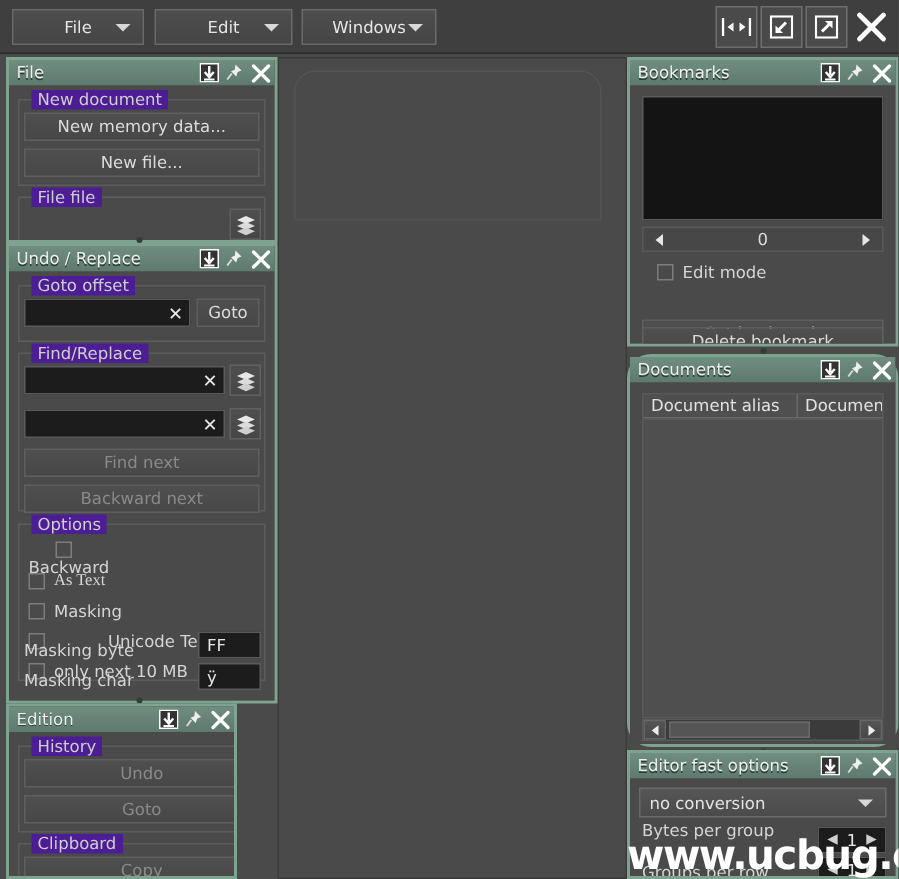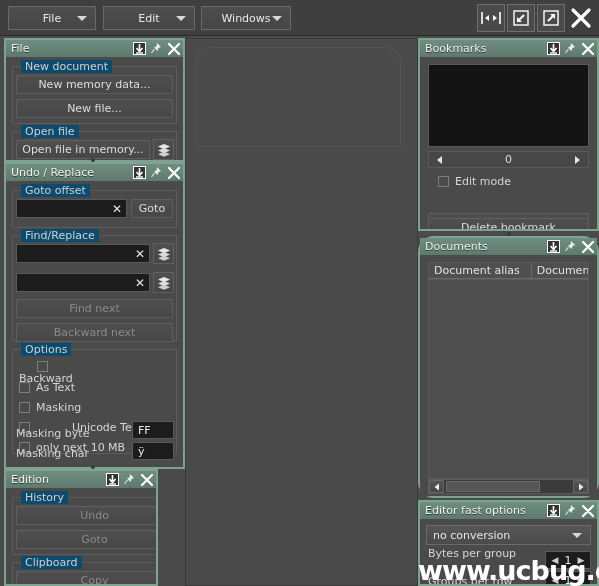--- a/index.html
+++ b/index.html
@@ -83,21 +83,21 @@
     flex: 1; background: #4a4a4a; position: relative; overflow: hidden;
   }
 
   
   .group {
     position: absolute;
     border: 1px solid #5c5c5c;
   }
   .group > .glabel {
     position: absolute; top: -7px; left: 8px;
-    background: #0c4a6e; padding: 0 4px;
+    background: #4c1d95; padding: 0 4px;
     font-size: 11px; color: #cfcfcf;
     white-space: nowrap;
   }
 
   
   .btn {
     background: linear-gradient(#4f4f4f, #474747);
     border: 1px solid #5f5f5f;
     color: #dcdcdc;
     font-size: 11px;
@@ -338,23 +338,22 @@
       </span>
     </div>
     <div class="panel-body">
       <div class="group" style="left:6px; top:9px; width:165px; height:58px;">
         <span class="glabel">New document</span>
       </div>
       <div class="btn" style="left:10px; top:18px; width:157px; height:19px;">New memory data...</div>
       <div class="btn" style="left:10px; top:42px; width:157px; height:19px;">New file...</div>
 
       <div class="group" style="left:6px; top:74px; width:165px; height:32px;">
-        <span class="glabel">Open file</span>
-      </div>
-      <div class="btn" style="left:10px; top:83px; width:134px; height:19px;">Open file in memory...</div>
+        <span class="glabel">File file</span>
+      </div>
       <div class="stack-btn" style="left:147px; top:82px; width:21px; height:21px;">
         <svg width="16" height="16" viewBox="0 0 16 16">
           <path d="M8 2 L14 4.6 L8 7.2 L2 4.6 Z" fill="#e8e8e8"></path>
           <path d="M8 6 L14 8.6 L8 11.2 L2 8.6 Z" fill="#dcdcdc"></path>
           <path d="M8 9.6 L14 12.2 L8 14.8 L2 12.2 Z" fill="#cfcfcf"></path>
         </svg>
       </div>
     </div>
   </div>
 </div>
@@ -424,21 +423,21 @@
       <div class="btn disabled" style="left:10px; top:118px; width:157px; height:19px;">Find next</div>
       <div class="btn disabled" style="left:10px; top:142px; width:157px; height:19px;">Backward next</div>
 
       <div class="group" style="left:6px; top:168px; width:165px; height:105px;">
         <span class="glabel">Options</span>
       </div>
       <div class="cb-row" style="left:13px; top:180px;flex-direction:column;">
         <span class="cbox"></span>
         <span class="cb-label">Backward</span>
       </div>
-      <div class="cb-row" style="left:13px; top:200px;">
+      <div class="cb-row" style="left:13px; top:200px;font-family:Liberation Serif, serif;">
         <span class="cbox"></span>
         <span class="cb-label">As Text</span>
       </div>
       <div class="cb-row" style="left:13px; top:220px;">
         <span class="cbox"></span>
         <span class="cb-label">Masking</span>
       </div>
       <div class="cb-row" style="left:13px; top:240px;gap:36px;">
         <span class="cbox"></span>
         <span class="cb-label">Unicode Text</span>

